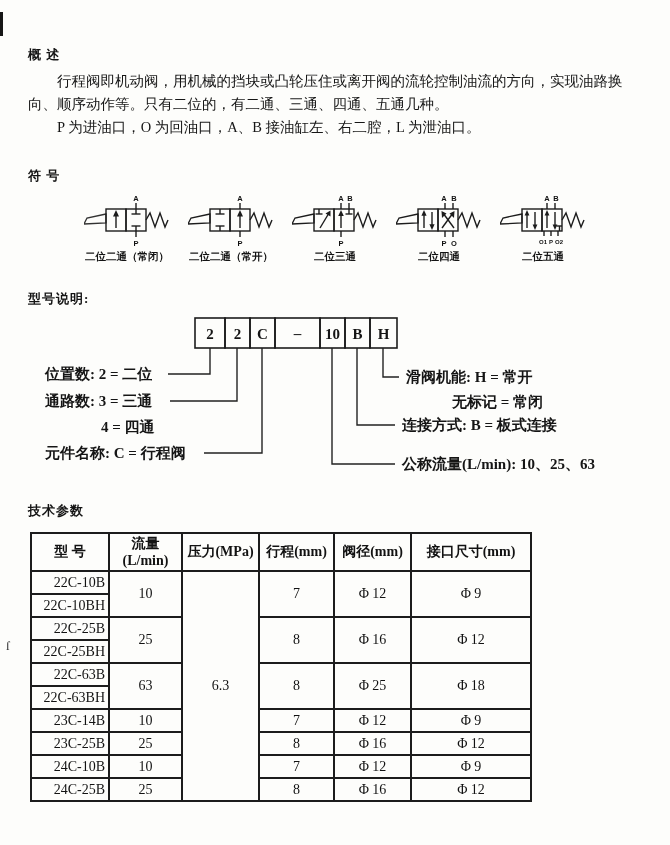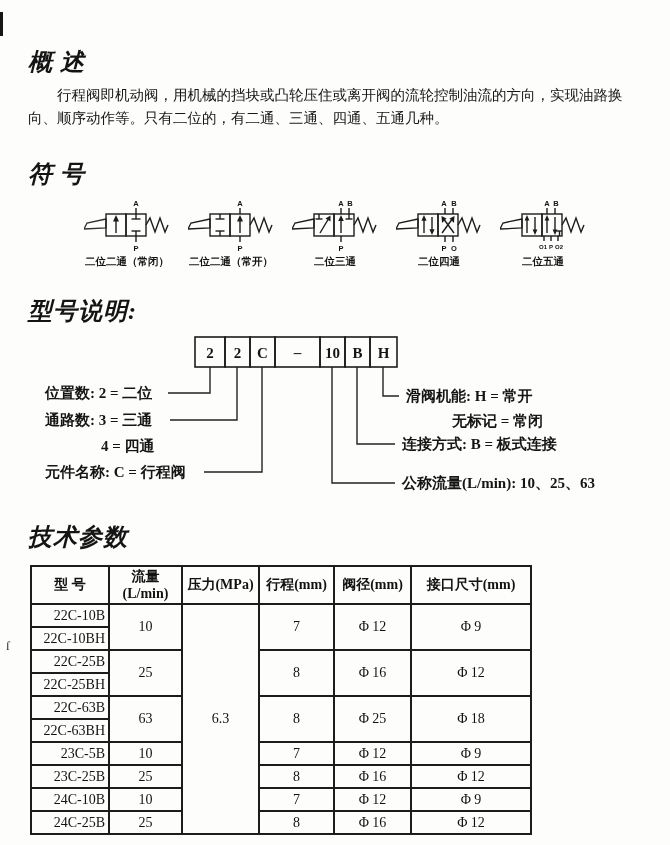--- a/index.html
+++ b/index.html
@@ -12,22 +12,22 @@
     overflow:hidden;
   }
   .page{padding:14px 28px 0 28px;position:relative;}
   .doc-title{
     text-align:center;
     font-size:31px;font-weight:bold;
     letter-spacing:0.42em;text-indent:0.42em;
     margin:6px 0 0 0;color:#111;
   }
   .sec-heading{
-    font-size:24px;font-weight:bold;color:#141414;
-    margin:0;letter-spacing:1px;font-style:italic;
+    font-size:13px;font-weight:bold;color:#141414;
+    margin:0;letter-spacing:1px;
   }
   .h-overview{margin-top:32px;}
   .h-symbols{margin-top:28px;}
   .h-model{margin-top:26px;}
   .h-tech{margin-top:14px;}
   .overview-text{margin:6px 0 0 0;font-size:14.5px;line-height:23px;color:#161616;}
   .overview-text p{margin:0;text-indent:2em;}
   
   .symbols-row{
     display:flex;justify-content:center;align-items:flex-start;
@@ -66,20 +66,21 @@
 
 <div class="page">
 
   <div class="edge-mark"></div>
   <span class="scan-artifact">ſ</span>
 
 
   <h2 class="sec-heading h-overview">概 述</h2>
   <div class="overview-text">
     <p>行程阀即机动阀，用机械的挡块或凸轮压住或离开阀的流轮控制油流的方向，实现油路换向、顺序动作等。只有二位的，有二通、三通、四通、五通几种。</p>
+    <p>P 为进油口，O 为回油口，A、B 接油缸左、右二腔，L 为泄油口。</p>
   </div>
 
   <h2 class="sec-heading h-symbols">符 号</h2>
 
   <div class="symbols-row">
 
     <div class="symbol-fig">
       <svg width="86" height="56" viewBox="0 0 86 56">
         <polygon class="fillshape" points="22,21 3,25 0,31 22,30" opacity="0.9" style="fill:none;stroke:#1c1c1c;stroke-width:1.3"></polygon>
         <rect x="22" y="16" width="20" height="22" class="ln"></rect>
@@ -285,21 +286,21 @@
           <td class="model-col">22C-63B</td>
           <td rowspan="2">63</td>
           <td rowspan="2">8</td>
           <td rowspan="2">Φ 25</td>
           <td rowspan="2">Φ 18</td>
         </tr>
         <tr>
           <td class="model-col">22C-63BH</td>
         </tr>
         <tr>
-          <td class="model-col">23C-5B</td>
+          <td class="model-col">23C-14B</td>
           <td>10</td>
           <td>7</td>
           <td>Φ 12</td>
           <td>Φ 9</td>
         </tr>
         <tr>
           <td class="model-col">23C-25B</td>
           <td>25</td>
           <td>8</td>
           <td>Φ 16</td>

